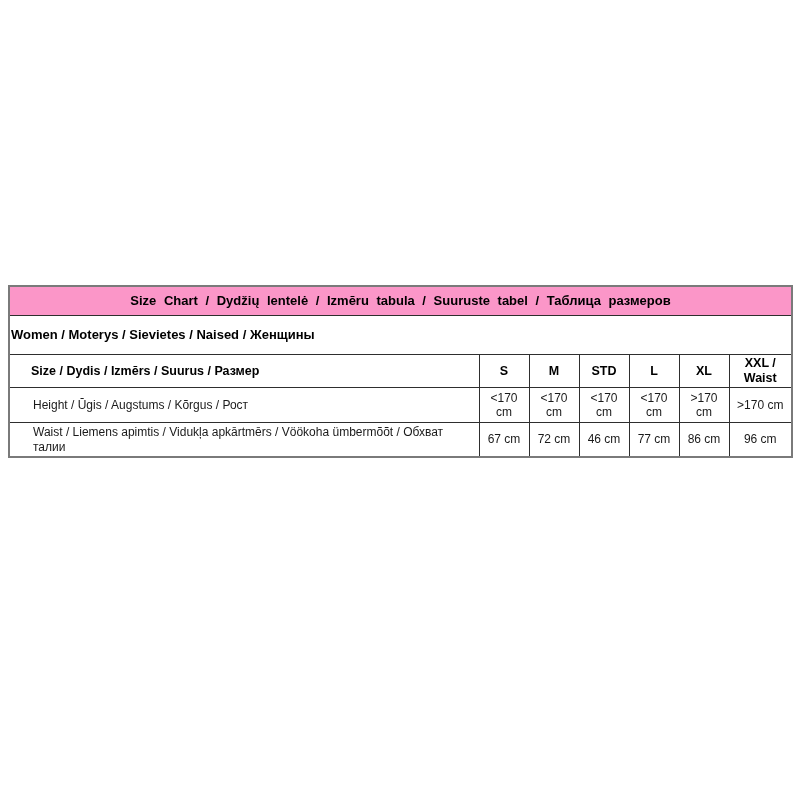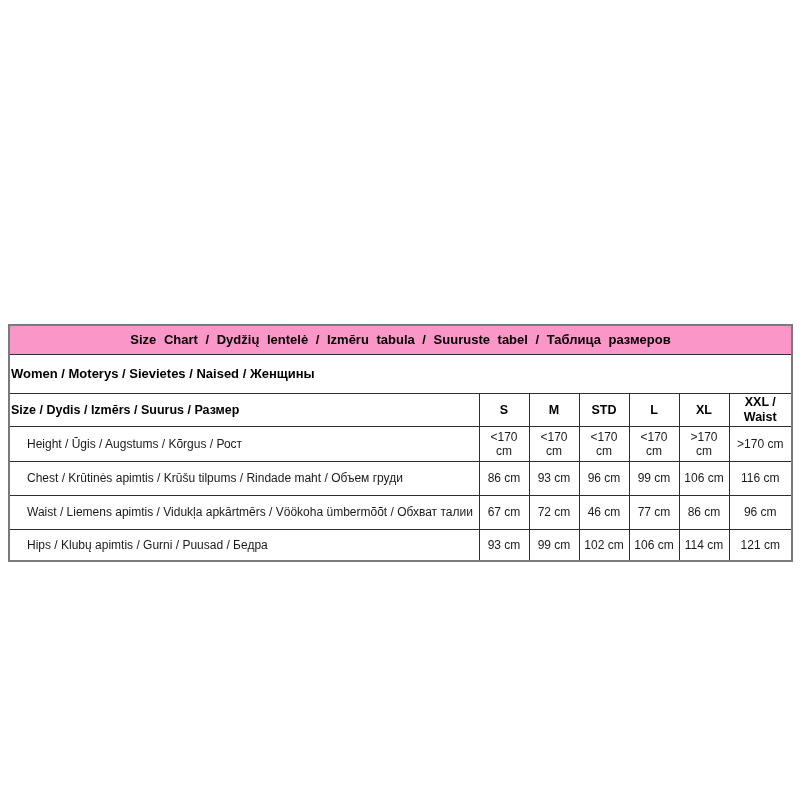--- a/index.html
+++ b/index.html
@@ -9,21 +9,20 @@
     height: 800px;
     background: #ffffff;
     font-family: "Liberation Sans", sans-serif;
     color: #000000;
   }
   .chart-wrap {
     position: absolute;
     left: 8px;
     top: 285px;
     width: 640px;
-    margin-top: 39px;
   }
   table.size-chart {
     border-collapse: collapse;
     table-layout: fixed;
     width: 784px;
     border: 2px solid #7a7a7a;
   }
   table.size-chart td {
     border: 1px solid #2e2e2e;
     font-size: 12px;
@@ -52,30 +51,30 @@
   }
   tr.header-row td {
     font-weight: bold;
     font-size: 12.5px;
     height: 26px;
     text-align: center;
     padding: 1px 2px;
   }
   tr.header-row td.label-cell {
     text-align: left;
-    padding-left: 1px;
+    padding-left: 21px;
   }
   tr.data-row td {
     color: #1a1a1a;
     text-align: center;
     padding: 2px 2px;
   }
   tr.data-row td.label-cell {
     text-align: left;
-    padding-left: 17px;
+    padding-left: 23px;
   }
   tr.row-height td { height: 30px; }
   tr.row-chest  td { height: 29px; }
   tr.row-waist  td { height: 29px; }
   tr.row-hips   td { height: 26px; }
 </style>
 </head>
 <body>
 
 <div class="chart-wrap">
@@ -112,44 +111,26 @@
     <tr class="data-row row-height">
       <td class="label-cell">Height / Ūgis / Augstums / Kõrgus / Рост</td>
       <td>&lt;170 cm</td>
       <td>&lt;170 cm</td>
       <td>&lt;170 cm</td>
       <td>&lt;170 cm</td>
       <td>&gt;170 cm</td>
       <td>&gt;170 cm</td>
     </tr>
 
-    <tr class="data-row row-chest">
-      <td class="label-cell">Chest / Krūtinės apimtis / Krūšu tilpums / Rindade maht / Объем груди</td>
-      <td>86 cm</td>
-      <td>93 cm</td>
-      <td>96 cm</td>
-      <td>99 cm</td>
-      <td>106 cm</td>
-      <td>116 cm</td>
-    </tr>
 
     <tr class="data-row row-waist">
       <td class="label-cell">Waist / Liemens apimtis / Vidukļa apkārtmērs / Vöökoha ümbermõõt / Обхват талии</td>
       <td>67 cm</td>
       <td>72 cm</td>
       <td>46 cm</td>
       <td>77 cm</td>
       <td>86 cm</td>
       <td>96 cm</td>
     </tr>
 
-    <tr class="data-row row-hips">
-      <td class="label-cell">Hips / Klubų apimtis / Gurni / Puusad / Бедра</td>
-      <td>93 cm</td>
-      <td>99 cm</td>
-      <td>102 cm</td>
-      <td>106 cm</td>
-      <td>114 cm</td>
-      <td>121 cm</td>
-    </tr>
   </tbody>
     </table>
 </div>
 
 </body></html>

